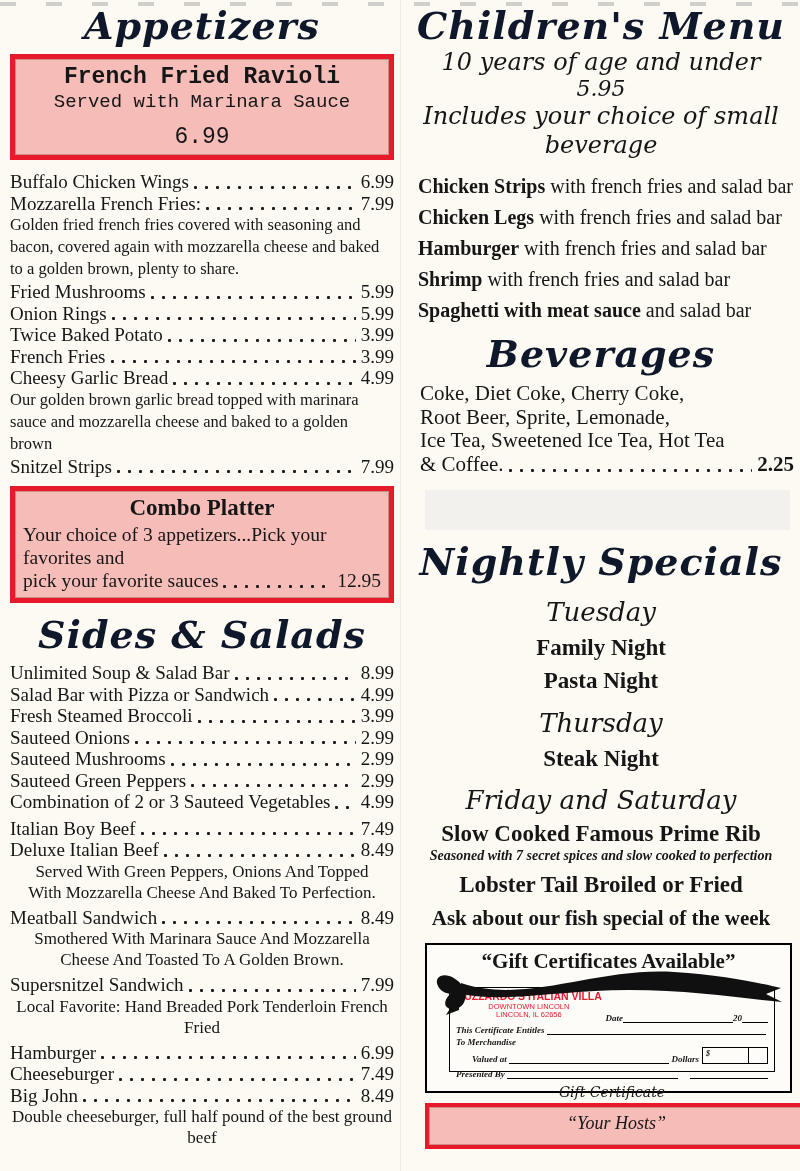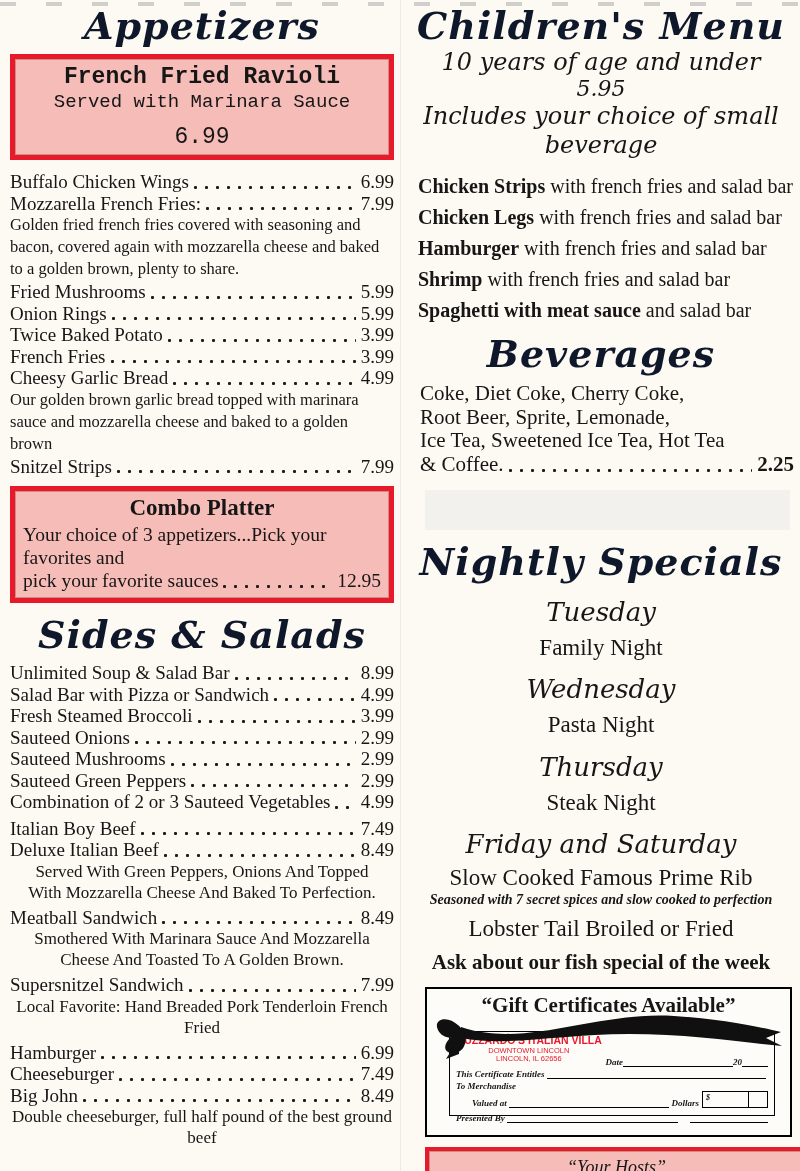--- a/index.html
+++ b/index.html
@@ -38,21 +38,21 @@
   .kids-price{text-align:center;font-size:22px;font-style:italic;font-family:"DejaVu Serif",serif;line-height:1.15;}
   .kids-items{margin-top:12px;padding-left:10px;}
   .kids-item{font-size:20px;line-height:31px;white-space:nowrap;}
   .kids-item b{font-weight:700;}
   .bev-lines{margin-top:6px;padding-left:12px;font-size:21px;line-height:23.5px;}
   .bev-last{display:flex;align-items:flex-end;font-size:21px;line-height:23.5px;}
   .bev-last .dots{flex:1;margin:0 5px 4px;height:3px;background-image:radial-gradient(circle at 1.5px 1.5px,#1c1c1c 1.35px,transparent 1.6px);background-size:11px 3px;background-repeat:repeat-x;}
   .bev-last .pr{font-weight:700;}
   .gray-box{margin:14px 0 0 17px;width:365px;height:40px;background:#f2f1ee;}
   .day-script{font-family:"DejaVu Serif",serif;font-style:italic;text-align:center;font-size:26px;line-height:1.15;margin-top:14px;}
-  .day-event{text-align:center;font-weight:400;font-size:23px;line-height:1.2;margin-top:6px;}
+  .day-event{text-align:center;font-weight:700;font-size:23px;line-height:1.2;margin-top:6px;}
   .seasoned{text-align:center;font-weight:700;font-style:italic;font-size:14px;line-height:1.15;}
   .ask{text-align:center;font-weight:700;font-size:21px;margin-top:8px;}
 
   .gift-box{position:relative;margin:12px 0 0 17px;width:363px;height:146px;border:2px solid #000;background:#fdfcf8;}
   .gift-banner{position:relative;z-index:2;text-align:center;font-weight:700;font-size:21px;margin-top:4px;}
   .ribbon{position:absolute;left:4px;top:16px;z-index:1;}
   .cert{position:absolute;left:22px;top:42px;width:312px;height:78px;border:1.5px solid #000;
         font-family:"Liberation Serif",serif;padding:3px 6px 2px;background:transparent;}
   .cert .biz{color:#e8192b;font-family:"Liberation Sans",sans-serif;text-align:center;line-height:1.1;}
   .cert .biz .bn{font-weight:700;font-size:10.5px;}
@@ -253,21 +253,20 @@
           <span class="pr">2.25</span>
         </div>
     </div>
 
     <div class="gray-box"></div>
 
     <div class="script-head" style="margin-top:10px;">Nightly Specials</div>
 
     <div class="day-script">Tuesday</div>
     <div class="day-event">Family Night</div>
-    <div class="day-script">Wednesday</div>
     <div class="day-event">Pasta Night</div>
     <div class="day-script">Thursday</div>
     <div class="day-event">Steak Night</div>
 
     <div class="day-script">Friday and Saturday</div>
     <div class="day-event" style="margin-top:4px;">Slow Cooked Famous Prime Rib</div>
     <div class="seasoned">Seasoned with 7 secret spices and slow cooked to perfection</div>
     <div class="day-event" style="margin-top:7px;">Lobster Tail Broiled or Fried</div>
     <div class="ask">Ask about our fish special of the week</div>
 
@@ -306,20 +305,25 @@
             <span class="dcell">$</span>
             <span class="dcell2"></span>
           </span>
         </div>
         <div class="cert-row" style="margin-top:5px;">
           <span class="cert-lab">Presented By</span>
           <span class="fill"></span>
           <span style="width:10px;"></span>
           <span class="blank" style="width:78px;"></span>
         </div>
+        <div class="certfoot">
+          <span class="rule"></span>
+          <span class="gc">Gift Certificate</span>
+          <span class="rule"></span>
+        </div>
       </div>
     </div>
 
     <div class="hosts-box">
       <div class="hosts-quote">“Your Hosts”</div>
 
     </div>
   </div>
 </div>
 

